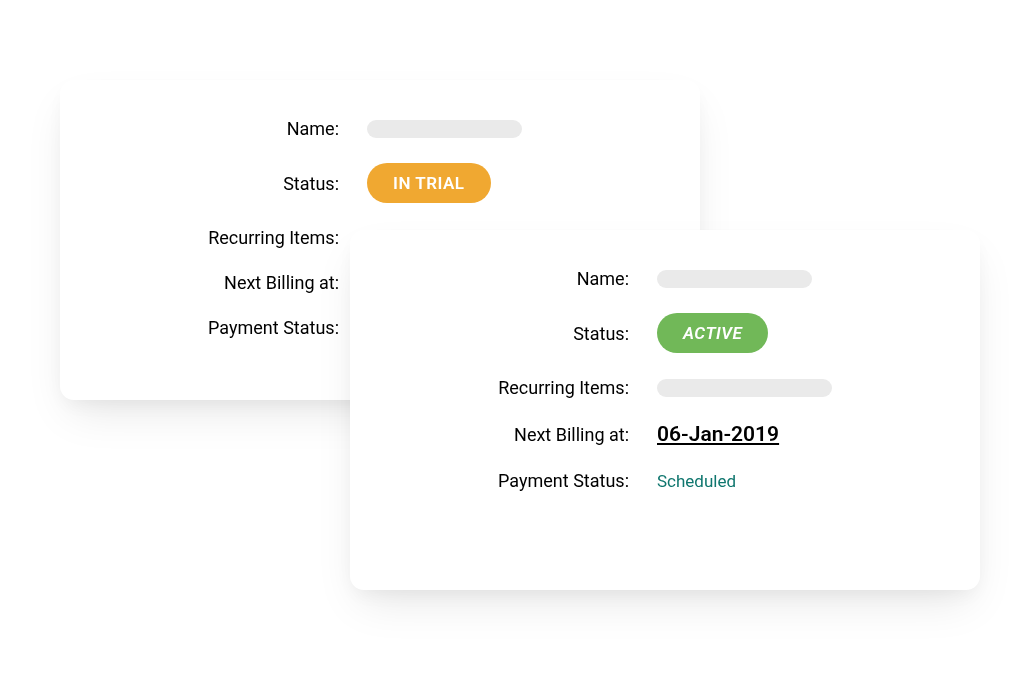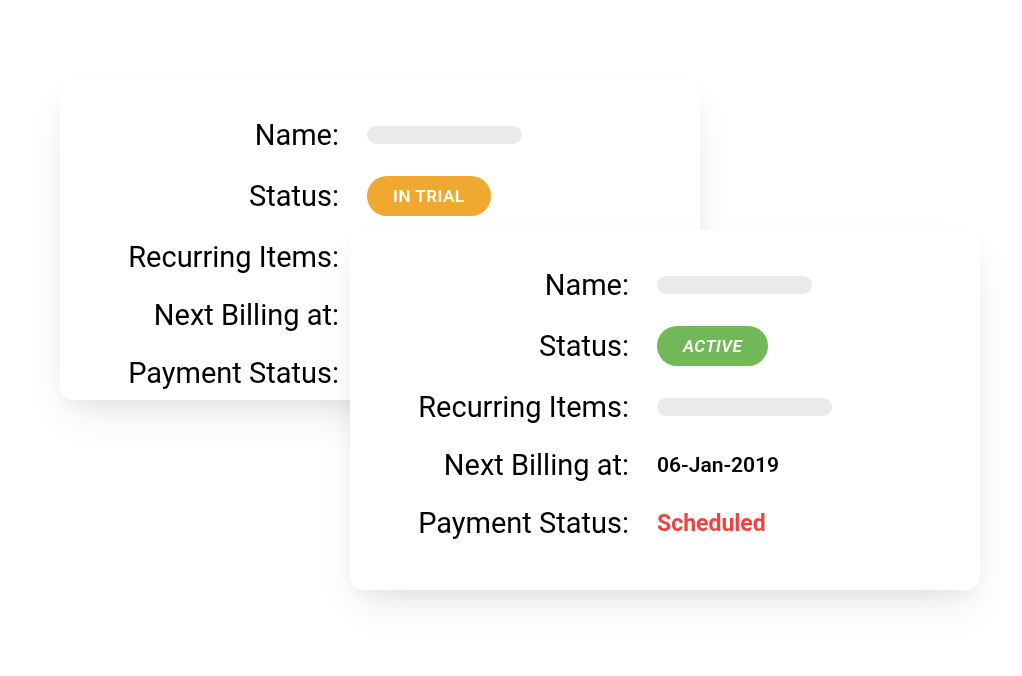--- a/index.html
+++ b/index.html
@@ -38,21 +38,21 @@
     }
     .row {
       display: flex;
       align-items: center;
       margin-bottom: 24px;
     }
     .label {
       width: 265px;
       text-align: right;
       padding-right: 28px;
-      font-size: 29px;
+      font-size: 18px;
       color: #000000;
       font-weight: 400;
     }
     .value {
       display: flex;
       align-items: center;
       text-align: right;
     }
     .placeholder-bar {
       background: #eaeaea;
@@ -79,25 +79,26 @@
       background: #f0a831;
     }
     .badge-active {
       background: #71b858;
       font-style: italic;
     }
     .value-text {
       font-size: 21px;
       color: #000000;
       font-weight: 600;
+      text-decoration: underline;
     }
     .value-muted {
-      font-size: 23px;
-      color: #ef4444;
-      font-weight: 700;
+      font-size: 17px;
+      color: #0f766e;
+      font-weight: 400;
     }
   </style>
 </head>
 <body>
 
 <div class="card card-back">
   <div class="row">
     <div class="label">Name:</div>
     <div class="value">
       <div class="placeholder-bar"></div>

